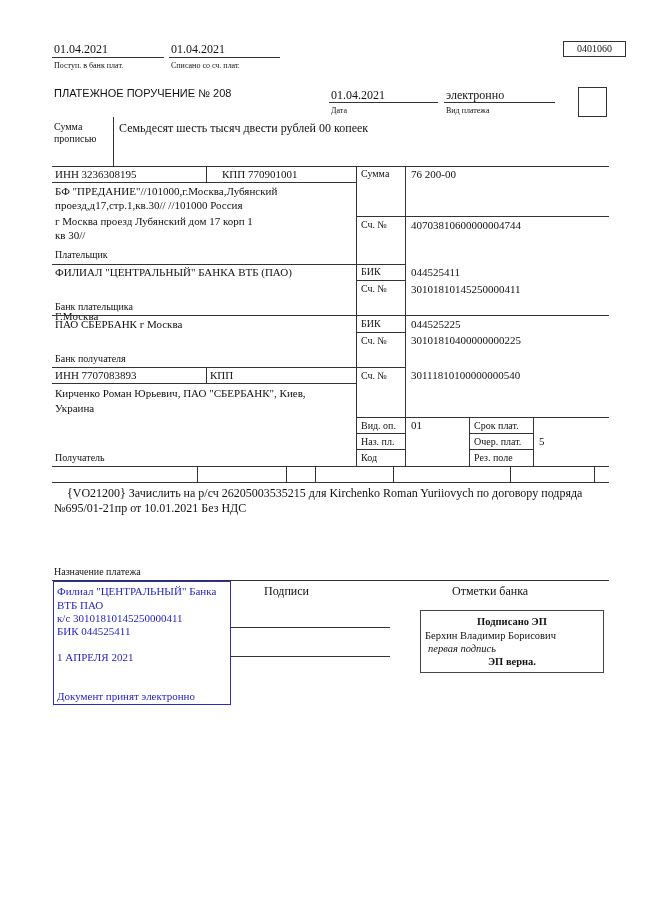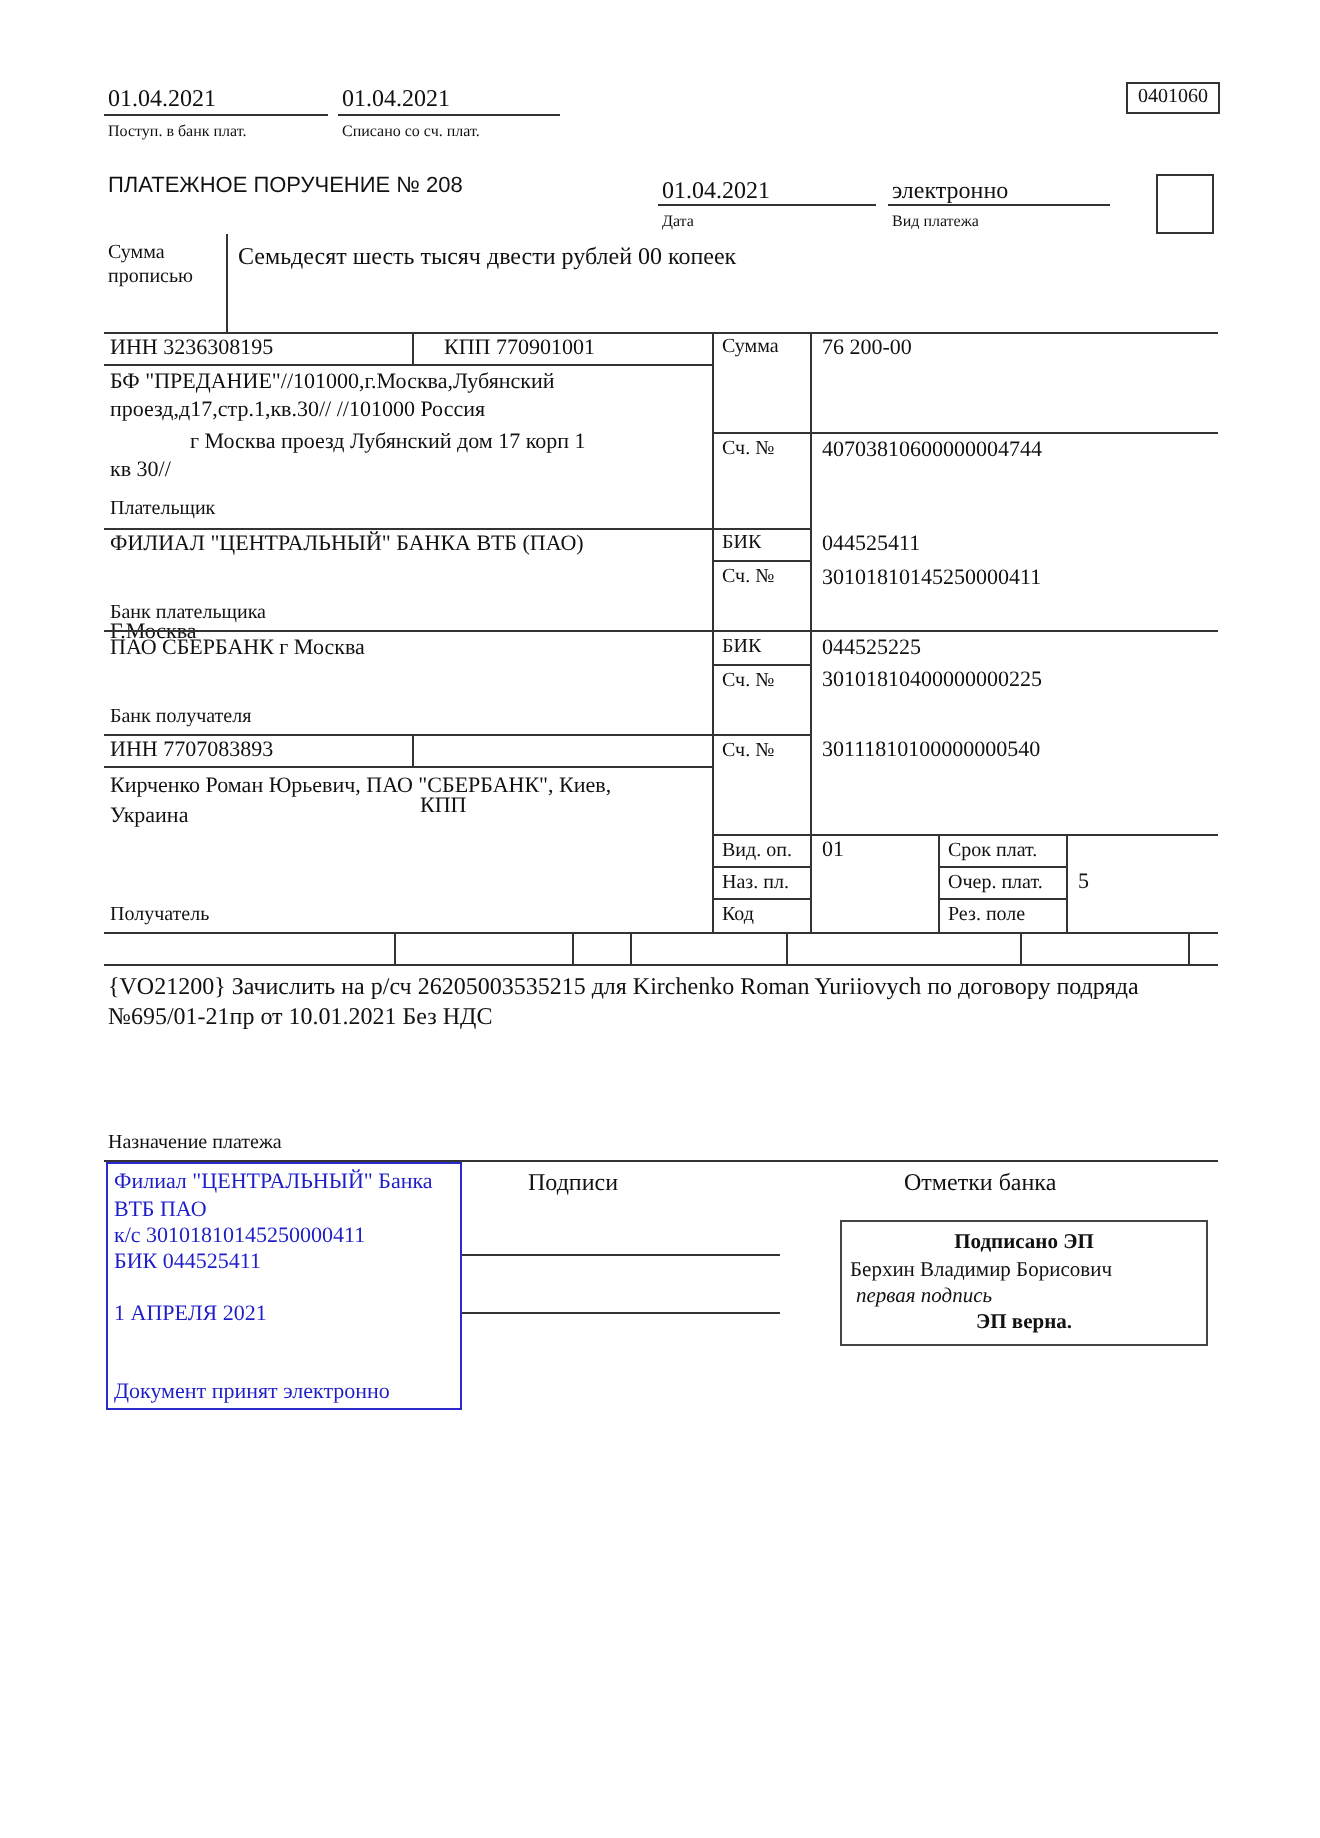--- a/index.html
+++ b/index.html
@@ -23,21 +23,21 @@
 <body>
 
 <div class="abs t12" style="left:54px;top:42px;">01.04.2021</div>
 <div class="hl" style="left:52px;top:57px;width:112px;"></div>
 <div class="abs t8" style="left:54px;top:61px;">Поступ. в банк плат.</div>
 
 <div class="abs t12" style="left:171px;top:42px;">01.04.2021</div>
 <div class="hl" style="left:169px;top:57px;width:111px;"></div>
 <div class="abs t8" style="left:171px;top:61px;">Списано со сч. плат.</div>
 
-<div class="box t10" style="left:563px;top:41px;width:47px;height:16px;text-align:center;line-height:14px;">0401060</div>
+<div class="box t10" style="left:563px;top:41px;width:63px;height:16px;text-align:center;line-height:14px;">0401060</div>
 
 <div class="abs title" style="left:54px;top:87px;">ПЛАТЕЖНОЕ ПОРУЧЕНИЕ № 208</div>
 
 <div class="abs t12" style="left:331px;top:88px;">01.04.2021</div>
 <div class="hl" style="left:329px;top:102px;width:109px;"></div>
 <div class="abs t8" style="left:331px;top:106px;">Дата</div>
 
 <div class="abs t12" style="left:446px;top:88px;">электронно</div>
 <div class="hl" style="left:444px;top:102px;width:111px;"></div>
 <div class="abs t8" style="left:446px;top:106px;">Вид платежа</div>
@@ -54,21 +54,21 @@
 <div class="vl" style="left:356px;top:166px;height:300px;"></div>
 <div class="vl" style="left:405px;top:166px;height:300px;"></div>
 
 <div class="vl" style="left:206px;top:166px;height:16px;"></div>
 <div class="hl" style="left:52px;top:182px;width:304px;"></div>
 <div class="abs t11" style="left:55px;top:168px;">ИНН 3236308195</div>
 <div class="abs t11" style="left:222px;top:168px;">КПП 770901001</div>
 
 <div class="abs t11" style="left:55px;top:185px;">БФ "ПРЕДАНИЕ"//101000,г.Москва,Лубянский</div>
 <div class="abs t11" style="left:55px;top:199px;">проезд,д17,стр.1,кв.30// //101000 Россия</div>
-<div class="abs t11" style="left:55px;top:215px;margin-left:40px;">г Москва проезд Лубянский дом 17 корп 1</div>
+<div class="abs t11" style="left:55px;top:215px;">г Москва проезд Лубянский дом 17 корп 1</div>
 <div class="abs t11" style="left:55px;top:229px;">кв 30//</div>
 <div class="abs t10" style="left:55px;top:249px;">Плательщик</div>
 
 <div class="abs t10" style="left:361px;top:168px;">Сумма</div>
 <div class="abs t11" style="left:411px;top:168px;">76 200-00</div>
 <div class="hl" style="left:356px;top:216px;width:253px;"></div>
 <div class="abs t10" style="left:361px;top:219px;">Сч. №</div>
 <div class="abs t11" style="left:411px;top:219px;">40703810600000004744</div>
 
 <div class="hl" style="left:52px;top:264px;width:353px;"></div>
@@ -87,21 +87,21 @@
 <div class="abs t10" style="left:361px;top:318px;">БИК</div>
 <div class="abs t11" style="left:411px;top:318px;">044525225</div>
 <div class="hl" style="left:356px;top:332px;width:49px;"></div>
 <div class="abs t10" style="left:361px;top:335px;">Сч. №</div>
 <div class="abs t11" style="left:411px;top:334px;">30101810400000000225</div>
 
 <div class="hl" style="left:52px;top:367px;width:353px;"></div>
 <div class="vl" style="left:206px;top:367px;height:16px;"></div>
 <div class="hl" style="left:52px;top:383px;width:304px;"></div>
 <div class="abs t11" style="left:55px;top:369px;">ИНН 7707083893</div>
-<div class="abs t11" style="left:210px;top:369px;margin-top:28px;">КПП</div>
+<div class="abs t11" style="left:210px;top:369px;">КПП</div>
 <div class="abs t11" style="left:55px;top:387px;">Кирченко Роман Юрьевич, ПАО "СБЕРБАНК", Киев,</div>
 <div class="abs t11" style="left:55px;top:402px;">Украина</div>
 <div class="abs t10" style="left:55px;top:452px;">Получатель</div>
 <div class="abs t10" style="left:361px;top:370px;">Сч. №</div>
 <div class="abs t11" style="left:411px;top:369px;">30111810100000000540</div>
 
 <div class="hl" style="left:356px;top:417px;width:253px;"></div>
 <div class="vl" style="left:469px;top:417px;height:49px;"></div>
 <div class="vl" style="left:533px;top:417px;height:49px;"></div>
 <div class="hl" style="left:356px;top:433px;width:49px;"></div>
@@ -120,21 +120,21 @@
 
 <div class="hl" style="left:52px;top:466px;width:557px;"></div>
 <div class="hl" style="left:52px;top:482px;width:557px;"></div>
 <div class="vl" style="left:197px;top:466px;height:16px;"></div>
 <div class="vl" style="left:286px;top:466px;height:16px;"></div>
 <div class="vl" style="left:315px;top:466px;height:16px;"></div>
 <div class="vl" style="left:393px;top:466px;height:16px;"></div>
 <div class="vl" style="left:510px;top:466px;height:16px;"></div>
 <div class="vl" style="left:594px;top:466px;height:16px;"></div>
 
-<div class="abs t12" style="left:54px;top:486px;">{VO21200} Зачислить на р/сч 26205003535215 для Kirchenko Roman Yuriiovych по договору подряда</div>
+<div class="abs t12" style="left:67px;top:486px;">{VO21200} Зачислить на р/сч 26205003535215 для Kirchenko Roman Yuriiovych по договору подряда</div>
 <div class="abs t12" style="left:54px;top:501px;">№695/01-21пр от 10.01.2021 Без НДС</div>
 <div class="abs t10" style="left:54px;top:566px;">Назначение платежа</div>
 <div class="hl" style="left:52px;top:580px;width:557px;"></div>
 
 <div class="abs t12" style="left:264px;top:584px;">Подписи</div>
 <div class="abs t12" style="left:452px;top:584px;">Отметки банка</div>
 <div class="hl" style="left:230px;top:627px;width:160px;"></div>
 <div class="hl" style="left:230px;top:656px;width:160px;"></div>
 
 <div class="stamp-blue" style="left:53px;top:581px;width:178px;height:124px;">

